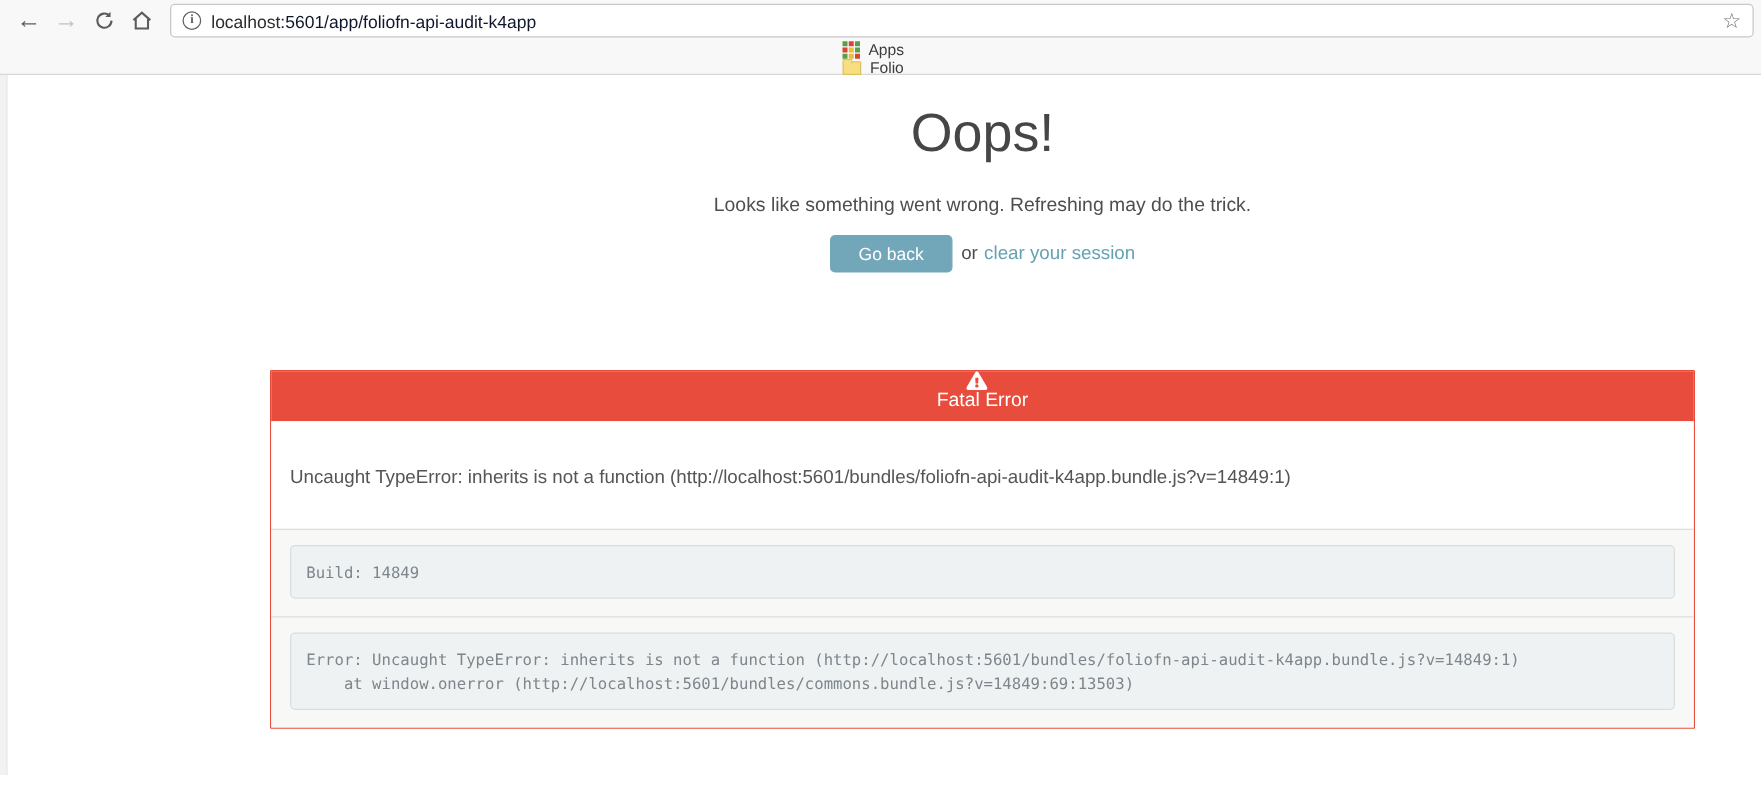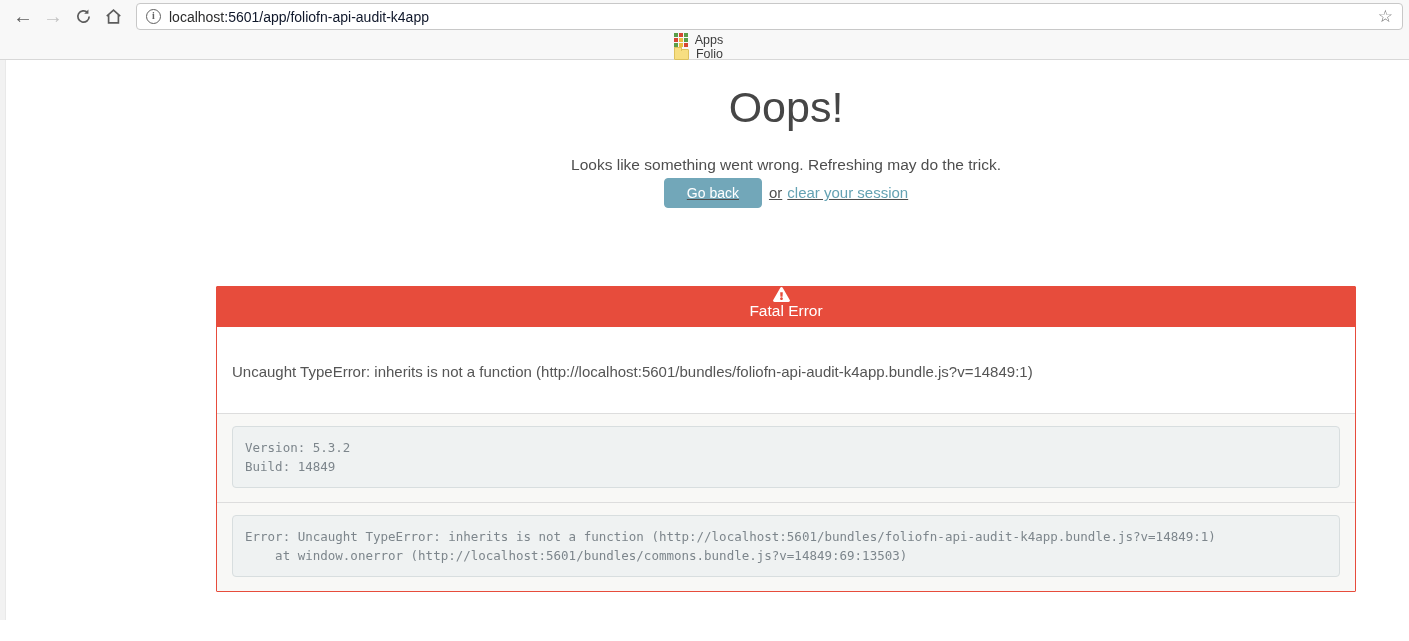--- a/index.html
+++ b/index.html
@@ -133,27 +133,26 @@
     font-weight: 400;
     color: #464646;
     line-height: 1.25;
   }
   .oops .subtitle {
     margin-top: 21px;
     font-size: 15.5px;
     color: #4e4e4e;
   }
   .actions {
-    margin-top: 4px;
+    margin-top: 14px;
     display: flex;
     align-items: center;
     justify-content: center;
     font-size: 15px;
     color: #4e4e4e;
-    text-decoration: underline;
   }
   .btn-go-back {
     background: #72a7b9;
     border: 1px solid #72a7b9;
     color: #ffffff;
     font-family: "Liberation Sans", sans-serif;
     font-size: 14px;
     padding: 6px 22px;
     border-radius: 4px;
     cursor: pointer;
@@ -283,21 +282,20 @@
         <svg class="warn-icon" viewBox="0 0 576 512">
           <path fill="#ffffff" d="M569.5 440C588 472 564.8 512 527.9 512H48.1c-36.9 0-60-40.1-41.6-72L246.4 24c18.5-32 64.7-32 83.2 0l239.9 416zM288 354c-25.4 0-46 20.6-46 46s20.6 46 46 46 46-20.6 46-46-20.6-46-46-46zm-43.7-165.3l7.4 136c.3 6.4 5.6 11.3 12 11.3h48.5c6.4 0 11.6-5 12-11.3l7.4-136c.4-6.9-5.1-12.7-12-12.7h-63.4c-6.9 0-12.3 5.8-11.9 12.7z"></path>
         </svg>
         <span>Fatal Error</span>
       </div>
       <div class="panel-body">
         <p>Uncaught TypeError: inherits is not a function (http://localhost:5601/bundles/foliofn-api-audit-k4app.bundle.js?v=14849:1)</p>
       </div>
       <div class="panel-section">
         <div class="codebox">
-          <div class="code-line">Version: 5.3.2</div>
           <div class="code-line">Build: 14849</div>
         </div>
       </div>
       <div class="panel-section">
         <div class="codebox">
           <div class="code-line">Error: Uncaught TypeError: inherits is not a function (http://localhost:5601/bundles/foliofn-api-audit-k4app.bundle.js?v=14849:1)</div>
           <div class="code-line">    at window.onerror (http://localhost:5601/bundles/commons.bundle.js?v=14849:69:13503)</div>
         </div>
       </div>
     </div>

